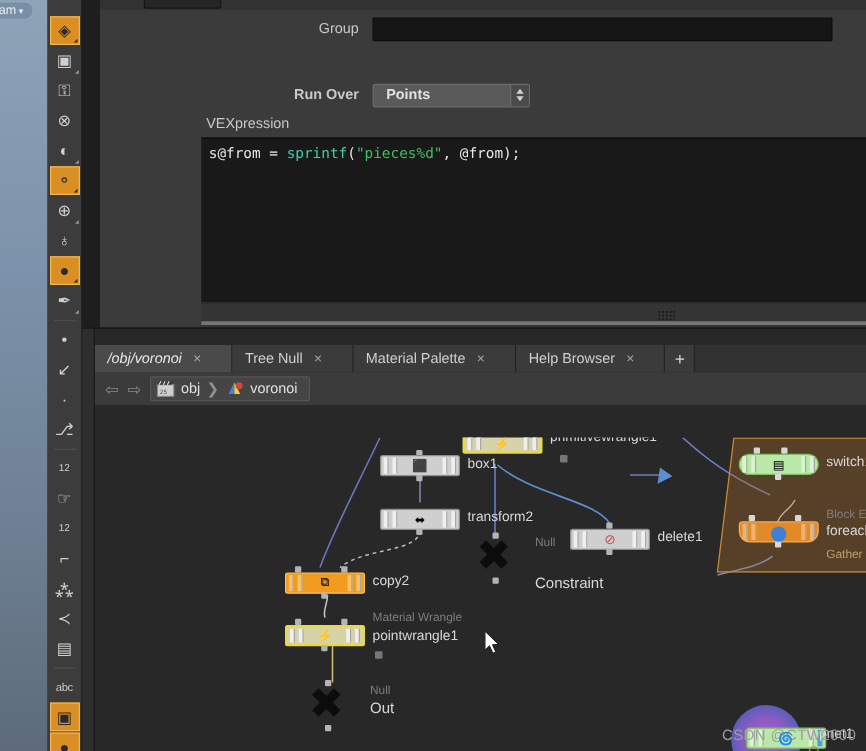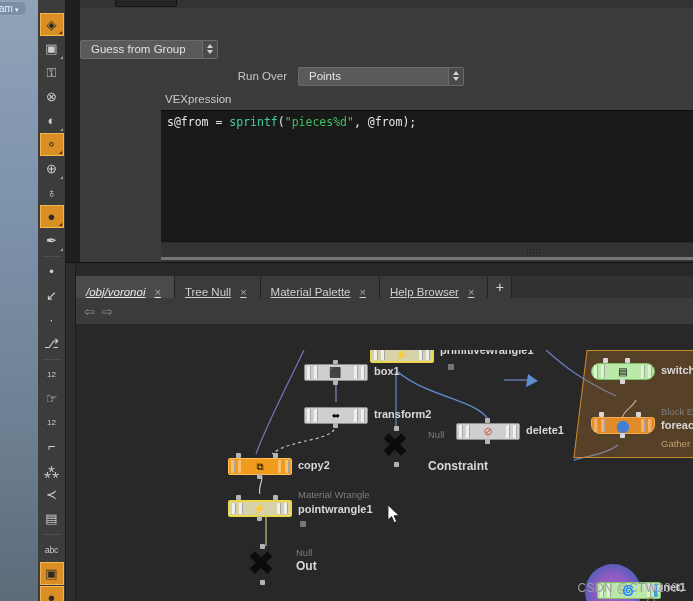--- a/index.html
+++ b/index.html
@@ -129,23 +129,23 @@
     position: absolute; left: 0; top: 0; width: 10px; height: 339px;
     background: #2e2e2e; border-right: 1px solid #1a1a1a;
   }
 
   
   .tabbar {
     position: absolute; left: 10px; top: 13px; width: 617px; height: 22px;
     background: #333; display: flex; align-items: stretch;
   }
   .tab {
-    display: flex; align-items: flex-end; gap: 9px;
-    padding: 0 13px 0 10px; font-size: 11.5px; color: #cfcfcf;
-    border-right: 1px solid #232323; background: #3b3b3b; text-decoration: underline;
+    display: flex; align-items: center; gap: 9px;
+    padding: 0 24px 0 10px; font-size: 11.5px; color: #cfcfcf;
+    border-right: 1px solid #232323; background: #3b3b3b;
   }
   .tab.active { background: #4a4a4a; color: #e8e8e8; font-style: italic; }
   .tab .x { font-size: 11px; color: #a8a8a8; }
   .tab-add {
     display: flex; align-items: center; justify-content: center;
     width: 24px; color: #d8d8d8; font-size: 14px; background: #3b3b3b;
     border-right: 1px solid #232323;
   }
   .tabbar-fill { flex: 1; background: #313131; }
 
@@ -199,21 +199,21 @@
     position: absolute; top: 1px; bottom: 1px; width: 4px; background: #efefef;
     border-right: 1px solid #a5a5a5;
   }
   .chip .glyph { font-size: 10px; z-index: 2; }
   .chip.sel { background: #f09a1e; border-color: #ffc05a; }
   .chip.cur { background: #d8d2a8; border: 2px solid #e8d84a; }
   .chip.green { background: #b9e8a8; border-color: #7fbf68; }
   .chip.orange2 { background: #e08a28; border-color: #f5ab4e; }
   .nodelabel {
     position: absolute; left: 70px; top: 1px;
-    color: #d8d8d8; font-size: 11px; white-space: nowrap; font-weight: bold;
+    color: #d8d8d8; font-size: 11px; white-space: nowrap;
   }
   .nodetype {
     position: absolute; left: 70px; top: -11px;
     color: #7d7d7d; font-size: 9.5px; white-space: nowrap;
   }
   .port {
     position: absolute; width: 5px; height: 5px; background: #b4b4b4; border-radius: 1px;
   }
   .nullnode {
     position: absolute; width: 34px; height: 30px; color: #0c0c0c; font-size: 34px;
@@ -336,34 +336,31 @@
       </div>
     </div>
 
   <div class="dark-gutter"></div>
 
   <div class="param-pane">
     <div class="param-topstub">
       <div class="stub-widget"></div>
     </div>
 
+    <div class="prow" style="top:13px;">
+      <div class="plabel">Group</div>
+      <input class="ptext" style="width: 368px; color: rgb(221, 221, 221); font-size: 11.5px; padding: 0px 5px; outline: none;" id="group-input" placeholder="">
+    </div>
 
     <div class="prow" style="top:39px;">
-      <div class="pmenu" style="width:138px;">
-        <span class="mtext">Guess from Group</span>
-        <span class="spin">
-          <i class="up"></i>
-            <i class="dn"></i>
-        </span>
-      </div>
-    </div>
-
-    <div class="prow" style="top:66px;">
+    </div>
+
+    <div class="prow" style="top:66px;font-weight:bold;">
       <div class="plabel">Run Over</div>
-      <div class="pmenu" style="width:166px;">
+      <div class="pmenu" style="width:126px;">
         <span class="mtext">Points</span>
         <span class="spin">
           <i class="up"></i>
             <i class="dn"></i>
         </span>
       </div>
     </div>
 
     <div class="vex-label">VEXpression</div>
     <div class="vex-editor" id="vex-editor"><span class="vx-plain">s@from = </span><span class="vx-fn">sprintf</span><span class="vx-punct">(</span><span class="vx-str">"pieces%d"</span><span class="vx-plain">, @from);</span></div>
@@ -394,20 +391,36 @@
           <span>Help Browser</span>
           <span class="x">×</span>
         </div>
         <div class="tab-add">+</div>
         <div class="tabbar-fill"></div>
       </div>
 
     <div class="crumbbar">
       <span class="nav-arrow">⇦</span>
       <span class="nav-arrow">⇨</span>
+      <div class="crumb-box">
+        <svg class="crumb-ico" viewBox="0 0 16 15">
+          <rect x="1" y="4" width="14" height="10" fill="#cfcfcf" stroke="#8a8a8a"></rect>
+          <path d="M1 4 L3 1 L15 1 L13 4 Z" fill="#3a3a3a"></path>
+          <path d="M4 1 L2.4 4 M7.5 1 L6 4 M11 1 L9.5 4" stroke="#dcdcdc" stroke-width="1"></path>
+          <text x="3" y="12" font-size="5" fill="#4a4a4a" font-family="DejaVu Sans">25</text>
+        </svg>
+        <span class="crumb-lbl">obj</span>
+        <span class="crumb-sep">❯</span>
+        <svg class="crumb-ico" viewBox="0 0 16 15">
+          <path d="M8 2 L3 12 L8 12 Z" fill="#4a7fd4"></path>
+          <path d="M8 2 L8 12 L13 12 Z" fill="#e8d24a"></path>
+          <circle cx="12" cy="5" r="3" fill="#d6453c"></circle>
+        </svg>
+        <span class="crumb-lbl">voronoi</span>
+      </div>
     </div>
 
 
     <div class="canvas">
 
       <svg width="617" height="252" style="position:absolute;left:0;top:0;">
 
         <path d="M260,31 L260,52" stroke="#7b86a8" stroke-width="1.3" fill="none"></path>
 
         <path d="M260,74 C260,92 215,88 196,104" stroke="#bcbcbc" stroke-width="1.2" fill="none" stroke-dasharray="3,3"></path>

